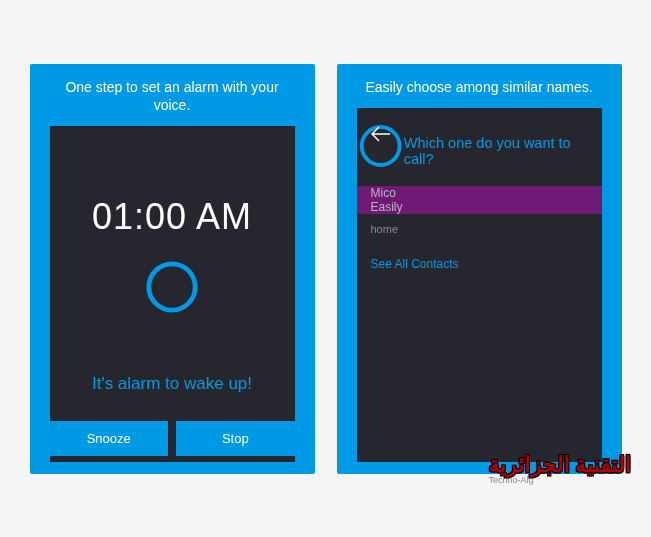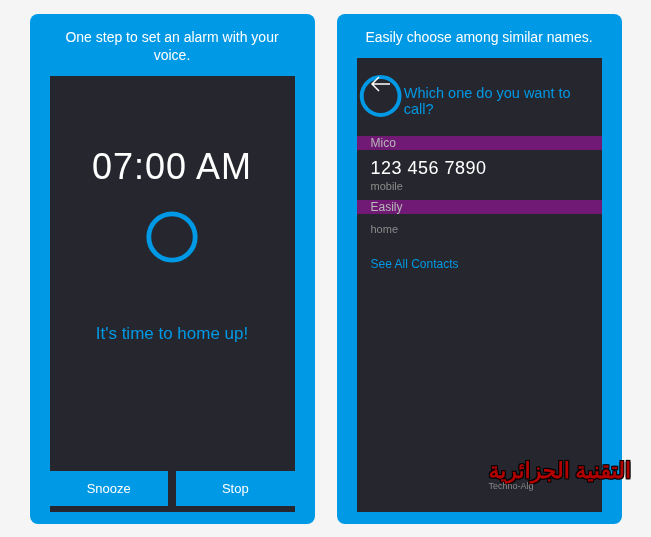--- a/index.html
+++ b/index.html
@@ -9,23 +9,23 @@
       width: 651px;
       height: 537px;
       display: flex;
       justify-content: center;
       align-items: center;
       gap: 22px;
       position: relative;
     }
     .phone-frame {
       width: 285px;
-      height: 510px;
+      height: 410px;
       background: #0099e5;
-      border-radius: 8px;
+      border-radius: 2px;
       display: flex;
       flex-direction: column;
       align-items: center;
       padding-top: 14px;
     }
     .caption {
       color: #fff;
       font-size: 14px;
       text-align: center;
       padding: 0 20px 12px 20px;
@@ -130,21 +130,21 @@
     }
     .see-all {
       color: #0099e5;
       font-size: 12px;
       padding: 14px 14px;
       cursor: pointer;
     }
     .watermark {
       position: absolute;
       right: 20px;
-      bottom: 48px;
+      bottom: 54px;
       font-family: Georgia, serif;
       font-weight: bold;
       font-size: 22px;
       color: #b00000;
       text-shadow: 1px 1px 0 #000, -1px -1px 0 #000, 1px -1px 0 #000, -1px 1px 0 #000;
       pointer-events: none;
       line-height: 0.7;
       margin-left: 20px;
     }
     .watermark small {
@@ -157,25 +157,25 @@
       margin-top: 4px;
     }
   </style>
 </head>
 <body>
 
 <div class="phone-frame">
   <div class="caption">One step to set an alarm with your voice.</div>
   <div class="screen">
     <div class="alarm-body">
-      <div class="alarm-time">07:00 AM</div>
+      <div class="alarm-time">01:00 AM</div>
       <svg class="cortana-ring" viewBox="0 0 60 60">
         <circle cx="30" cy="30" r="24" fill="none" stroke="#0099e5" stroke-width="5"></circle>
       </svg>
-      <div class="wake-text">It's time to home up!</div>
+      <div class="wake-text">It's alarm to wake up!</div>
     </div>
     <div class="button-row">
       <button class="btn">Snooze</button>
       <button class="btn">Stop</button>
     </div>
   </div>
 </div>
 
 <div class="phone-frame">
   <div class="caption">Easily choose among similar names.</div>
@@ -186,24 +186,20 @@
             <path d="M8 1 L1 8 L8 15 M1 8 L19 8" stroke="#fff" stroke-width="1.5" fill="none"></path>
           </svg>
       </span>
       <svg class="cortana-ring-small" viewBox="0 0 60 60">
         <circle cx="30" cy="30" r="24" fill="none" stroke="#0099e5" stroke-width="5"></circle>
       </svg>
       <div class="prompt-text">Which one do you want to call?</div>
     </div>
 
     <div class="contact-name-bar">Mico</div>
-    <div class="contact-item">
-      <div class="contact-number">123 456 7890</div>
-      <div class="contact-type">mobile</div>
-    </div>
 
     <div class="contact-name-bar">Easily</div>
     <div class="contact-item">
       <div class="contact-type">home</div>
     </div>
 
     <div class="see-all">See All Contacts</div>
   </div>
 </div>
 

